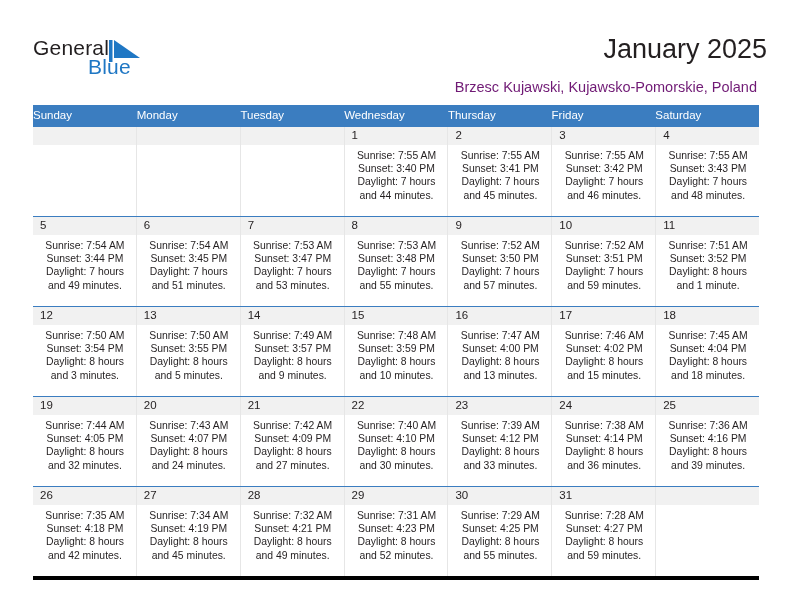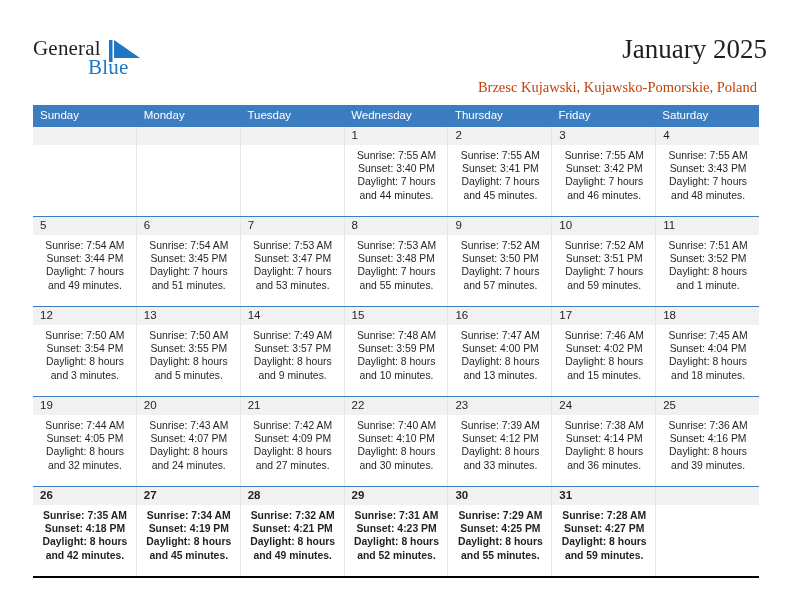--- a/index.html
+++ b/index.html
@@ -21,21 +21,20 @@
     box-sizing: border-box;
   }
 
   
   .header {
     position: absolute;
     left: 0;
     top: 0;
     width: 792px;
     height: 128px;
-    font-family: Liberation Serif, serif;
   }
   .logo {
     position: absolute;
     left: 33px;
     top: 36px;
     width: 120px;
     height: 44px;
   }
   .logo-general {
     position: absolute;
@@ -72,21 +71,21 @@
     color: #231f20;
     text-align: right;
     line-height: 32px;
     white-space: nowrap;
   }
   .subtitle {
     position: absolute;
     right: 35px;
     top: 78px;
     font-size: 14.5px;
-    color: #c2410c;
+    color: #701a75;
     text-align: left;
     line-height: 18px;
     white-space: nowrap;
   }
 
   
   .calendar {
     position: absolute;
     left: 33px;
     top: 105px;
@@ -95,33 +94,31 @@
   .weekdays {
     display: flex;
     background: #3b7dc0;
     height: 21px;
   }
   .weekday {
     flex: 1 1 0;
     color: #ffffff;
     font-size: 11.5px;
     line-height: 21px;
-    padding-left: 7px;
     box-sizing: border-box;
     white-space: nowrap;
     overflow: hidden;
   }
   .week {
     display: flex;
     border-top: 1px solid #3b7dc0;
     height: 89px;
   }
   .week:last-child {
-    border-bottom: 2px solid #000000;
-    font-weight: bold;
+    border-bottom: 4px solid #000000;
   }
   .day {
     flex: 1 1 0;
     box-sizing: border-box;
     border-right: 1px solid #e6e6e6;
     background: #ffffff;
     overflow: hidden;
     position: relative;
   }
   .day:last-child {

